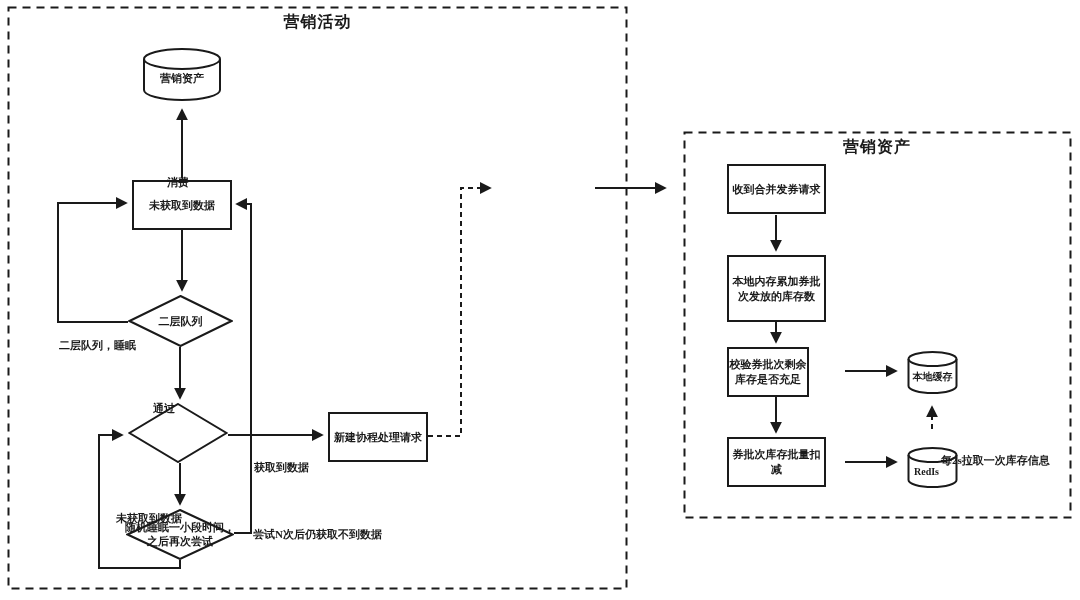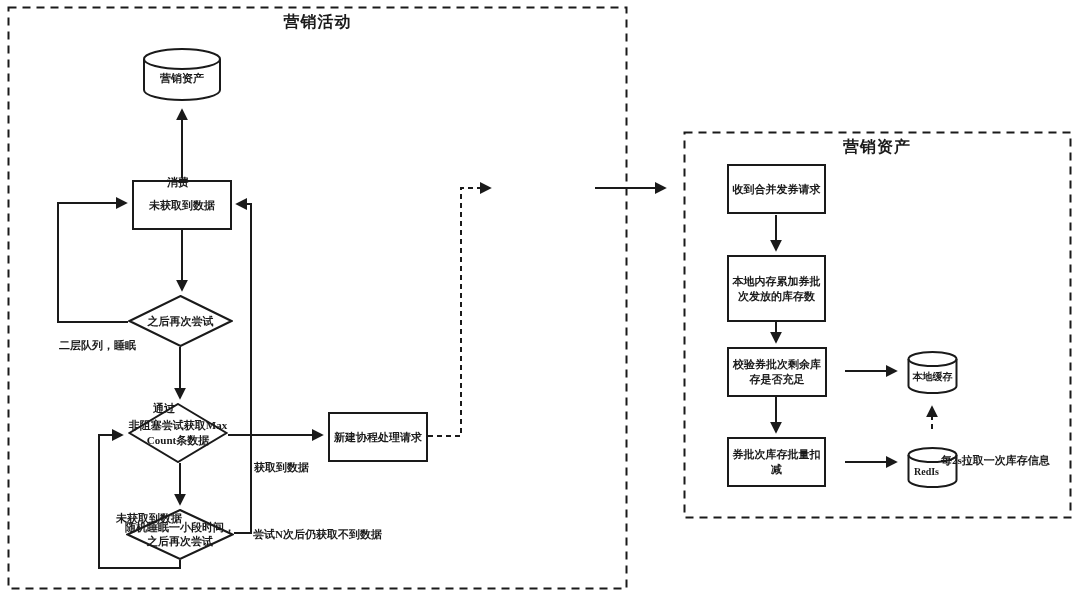--- a/index.html
+++ b/index.html
@@ -84,28 +84,27 @@
   </div>
 
   <div class="node" style="left:132px;top:180px;width:100px;height:50px">
     <span class="nl">未获取到数据</span>
   </div>
 
   <div class="diamond" style="left:128px;top:295px;width:105px;height:52px">
     <svg width="105" height="52">
       <polygon points="52.5,1 103.5,26 52.5,51 1.5,26" fill="#ffffff" stroke="#1a1a1a" stroke-width="2"></polygon>
     </svg>
-    <span class="nl">之后再次尝试</span>
+    <span class="nl">二层队列</span>
   </div>
 
   <div class="diamond" style="left:128px;top:403px;width:100px;height:60px">
     <svg width="100" height="60">
       <polygon points="50,1 98.5,30 50,59 1.5,30" fill="#ffffff" stroke="#1a1a1a" stroke-width="2"></polygon>
     </svg>
-    <span class="nl" style="width:112px">非阻塞尝试获取Max Count条数据</span>
   </div>
 
   <div class="diamond" style="left:126px;top:509px;width:108px;height:51px">
     <svg width="108" height="51">
       <polygon points="54,1 106.5,25.5 54,50 1.5,25.5" fill="#ffffff" stroke="#1a1a1a" stroke-width="2"></polygon>
     </svg>
     <span class="nl" style="width:118px">随机睡眠一小段时间，之后再次尝试</span>
   </div>
 
   <div class="node" style="left:328px;top:412px;width:100px;height:50px">
@@ -114,21 +113,21 @@
 
 
   <div class="node" style="left:727px;top:164px;width:99px;height:50px">
     <span class="nl">收到合并发券请求</span>
   </div>
 
   <div class="node" style="left:727px;top:255px;width:99px;height:67px">
     <span class="nl">本地内存累加券批次发放的库存数</span>
   </div>
 
-  <div class="node" style="left:727px;top:347px;width:100px;height:50px">
+  <div class="node" style="left:727px;top:347px;width:82px;height:50px">
     <span class="nl">校验券批次剩余库存是否充足</span>
   </div>
 
   <div class="node" style="left:727px;top:437px;width:99px;height:50px">
     <span class="nl">券批次库存批量扣减</span>
   </div>
 
   <div class="cyl" style="left:907px;top:350px;width:51px;height:45px">
     <svg width="51" height="45">
       <path d="M1.5 9 A24 7 0 0 1 49.5 9 L49.5 36 A24 7 0 0 1 1.5 36 Z" fill="#ffffff" stroke="#1a1a1a" stroke-width="2"></path>

